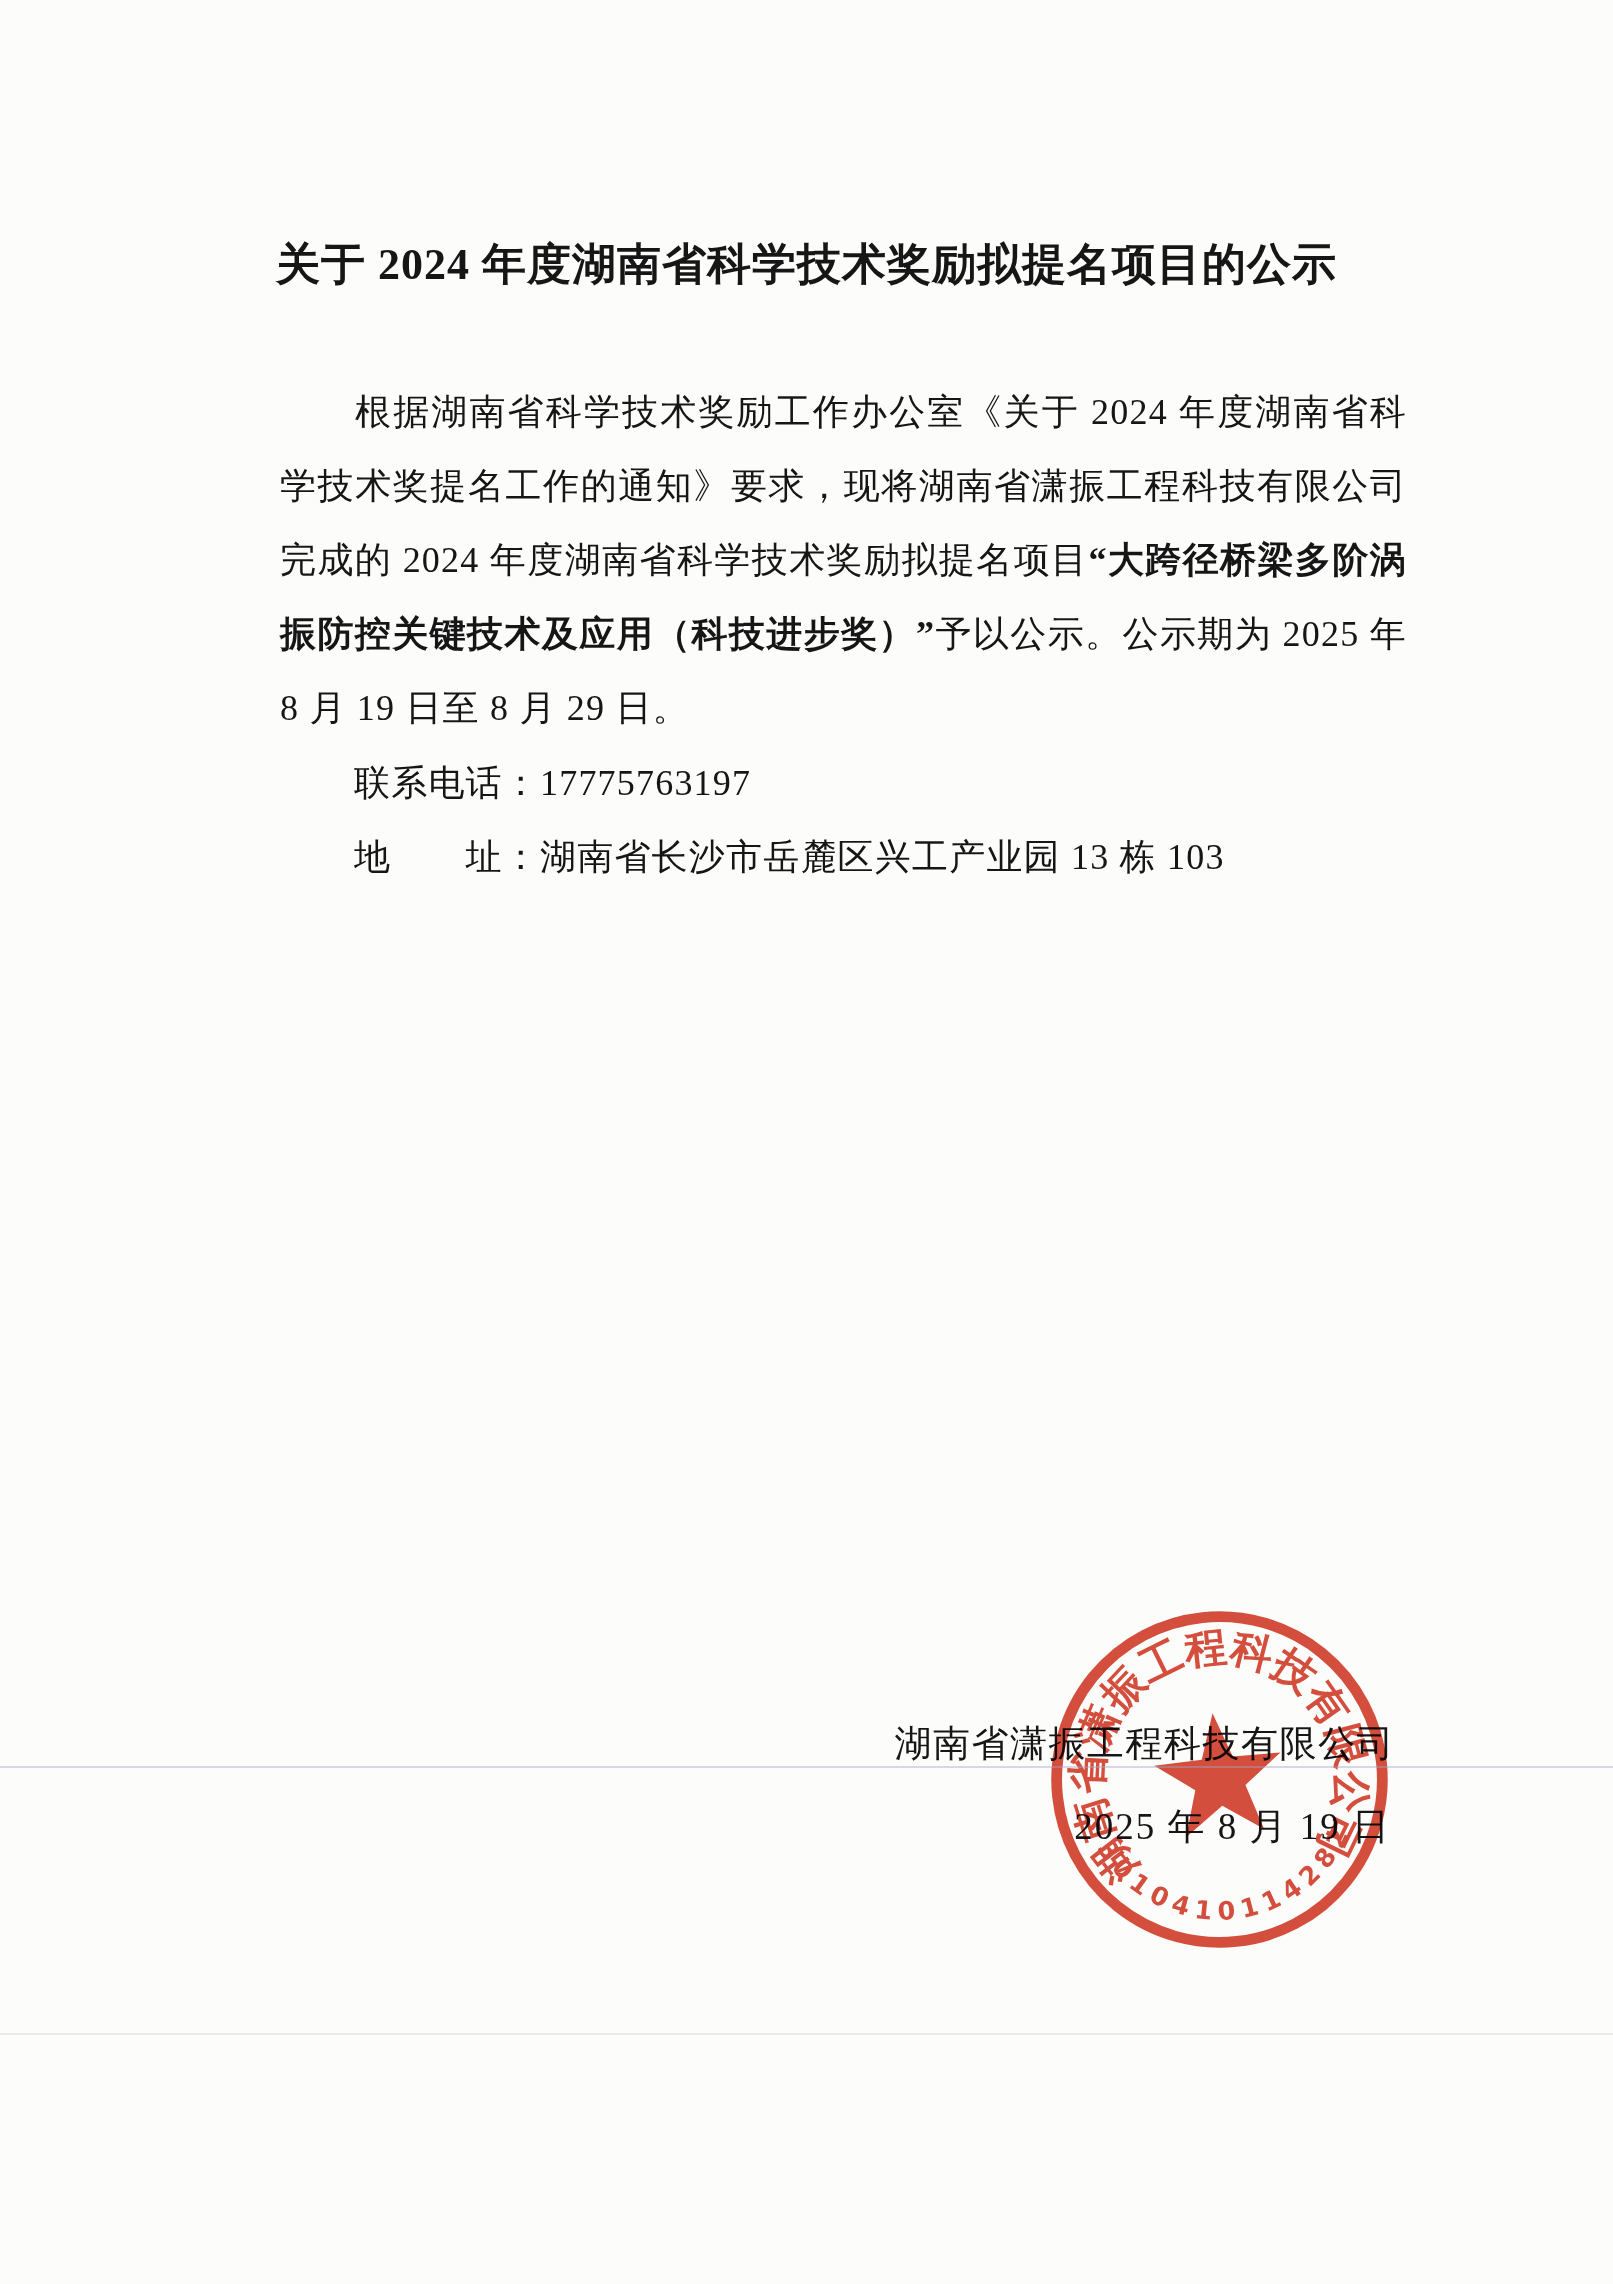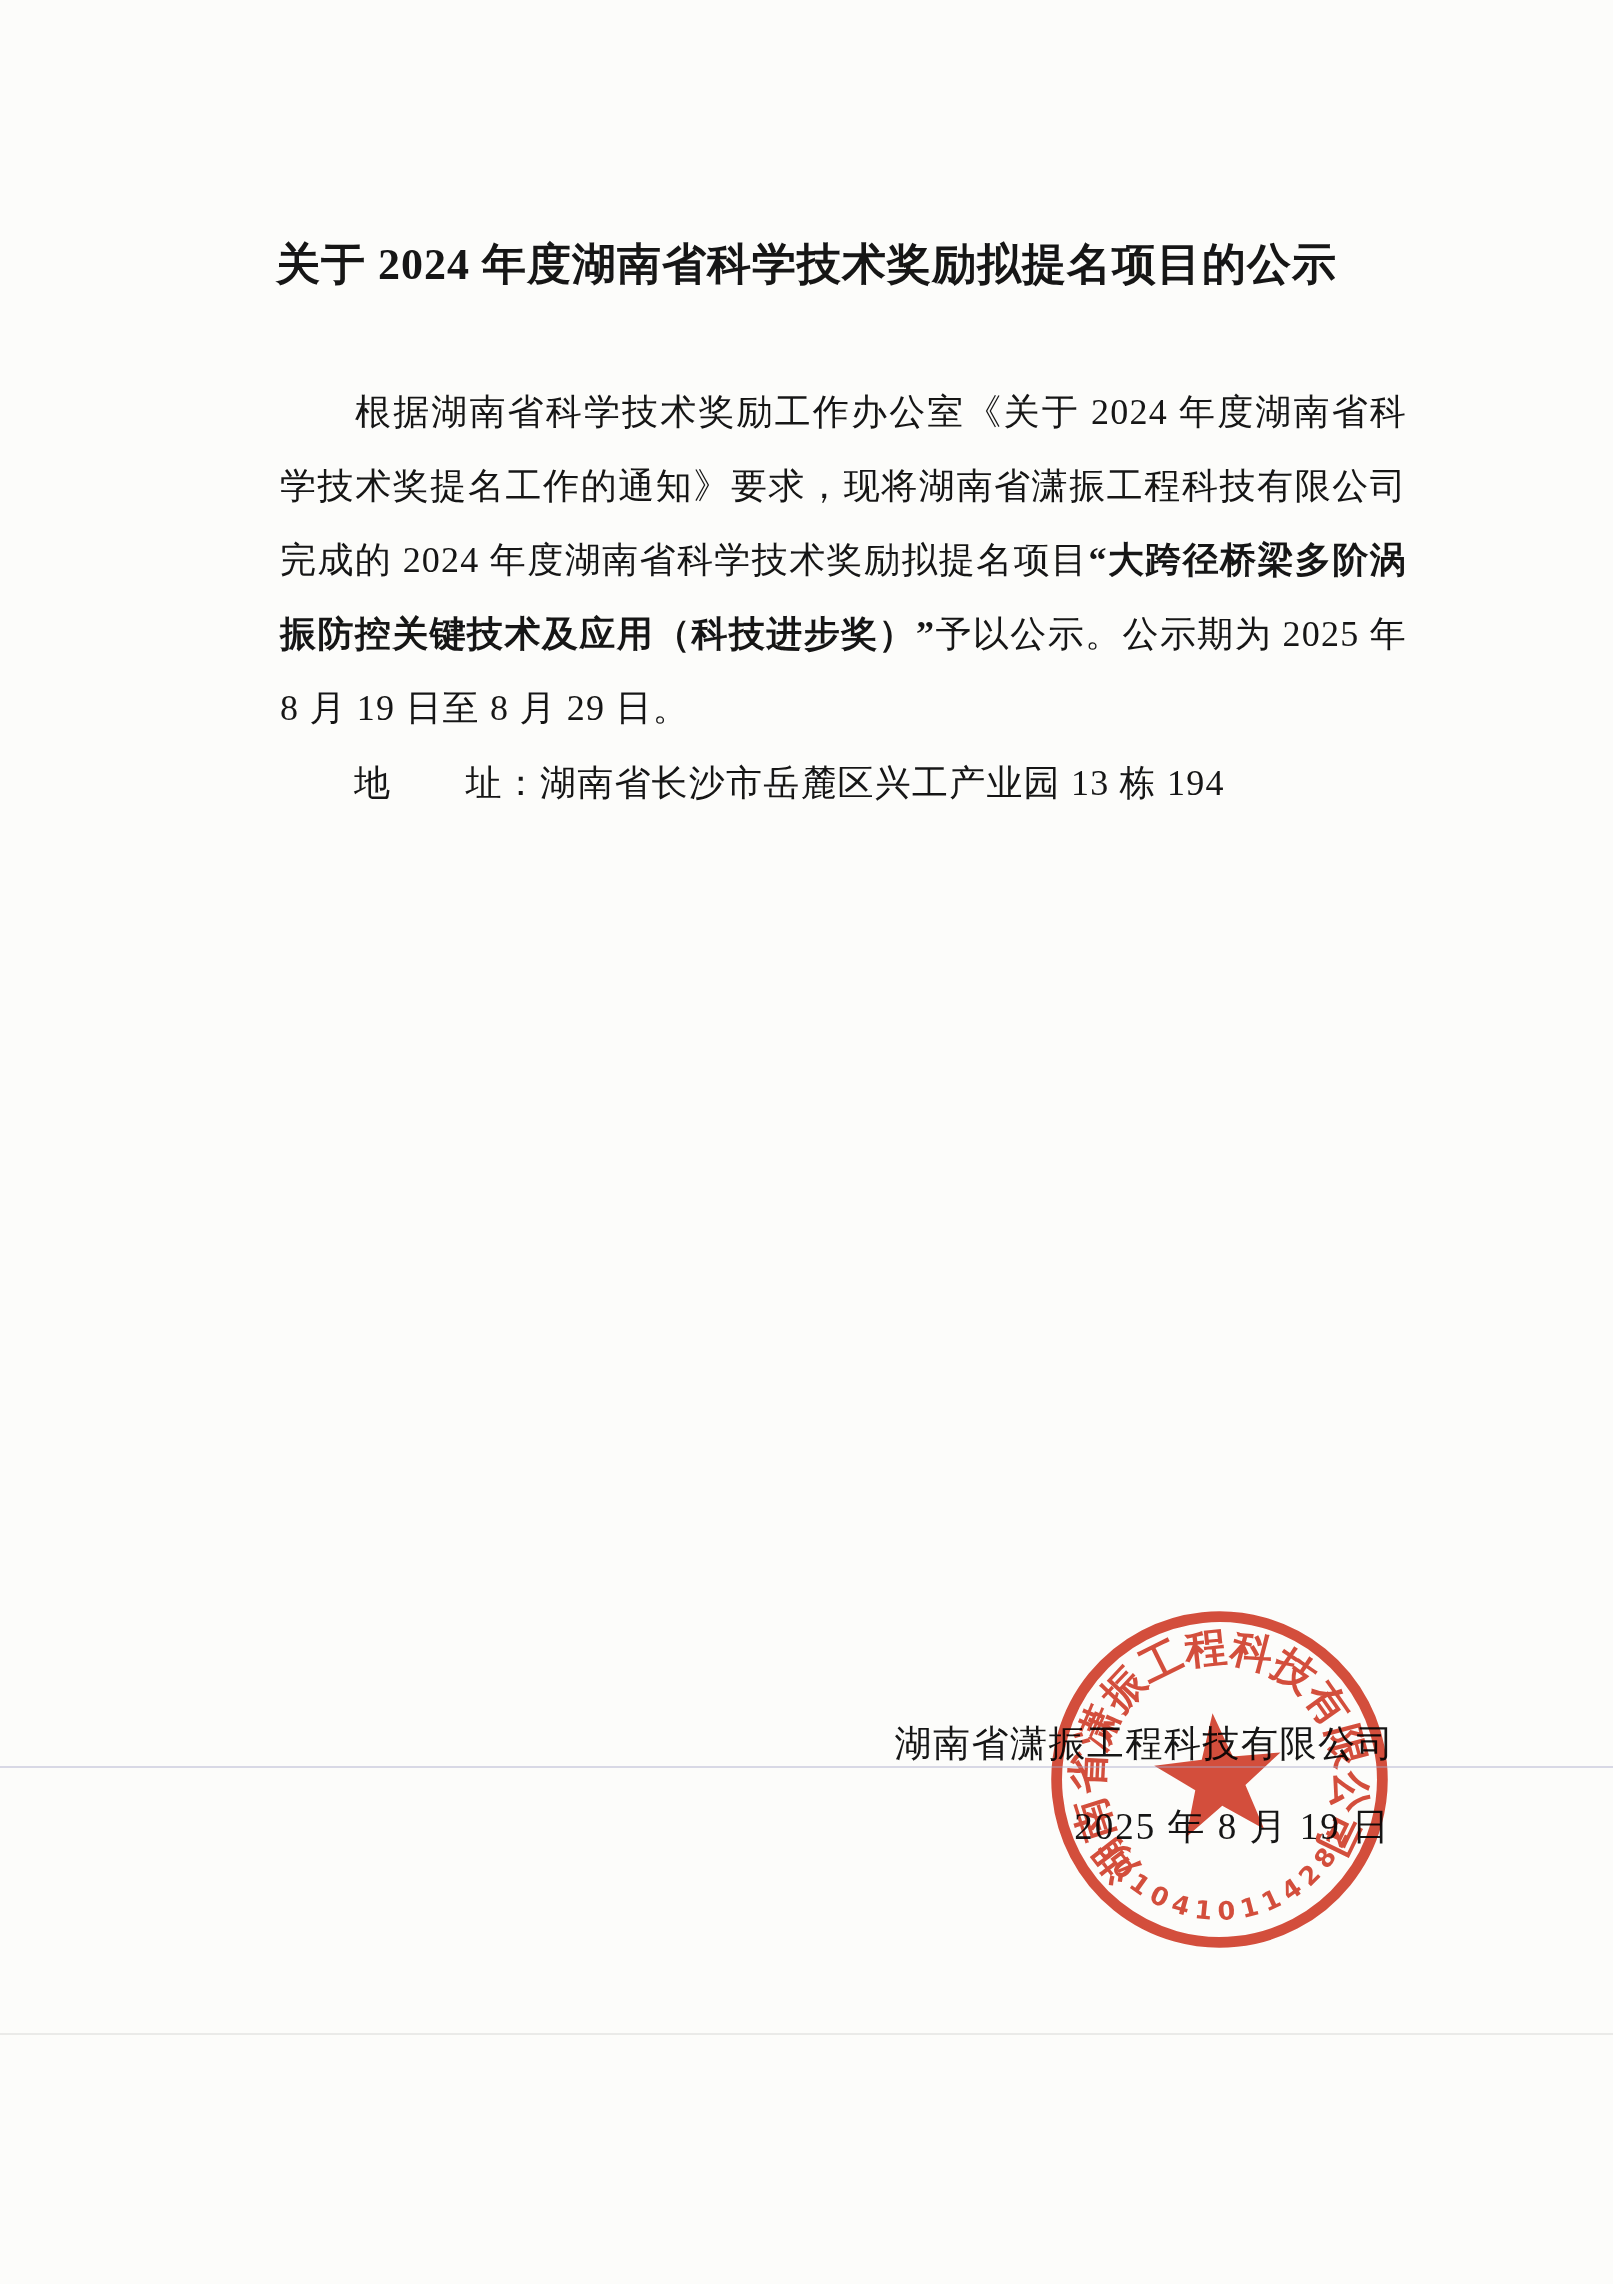--- a/index.html
+++ b/index.html
@@ -60,22 +60,23 @@
 
 <div class="page">
 
   <h1 class="title">关于 2024 年度湖南省科学技术奖励拟提名项目的公示</h1>
 
   <section class="body-text">
     <p><span>根据湖南省科学技术奖励工作办公室《关于 2024 年度湖南省科学技术奖提名工作的通知》要求，现将湖南省潇振工程科技有限公司完成的 2024 年度湖南省科学技术奖励拟提名项目</span><span class="bold-seg">“大跨径桥梁多阶涡振防控关键技术及应用（科技进步奖）”</span><span>予以公示。公示期为 2025 年 8 月 19 日至 8 月 29 日。</span></p>
 
 
 
+    <div class="contact-row"><span>联系电话：</span><span>17775763197</span></div>
 
-    <div class="contact-row"><span>地　　址：</span><span>湖南省长沙市岳麓区兴工产业园 13 栋 194</span></div>
+    <div class="contact-row"><span>地　　址：</span><span>湖南省长沙市岳麓区兴工产业园 13 栋 103</span></div>
   </section>
 
   <div class="sig-company">湖南省潇振工程科技有限公司</div>
   <div class="sig-date">2025 年 8 月 19 日</div>
 
   <svg class="stamp" viewBox="0 0 370 370" aria-hidden="true">
     <circle cx="185" cy="185" r="166" fill="none" stroke="#d23c28" stroke-width="11"></circle>
     <polygon points="185,117 200.9,163.2 249.7,164 210.7,193.3 225,240 185,212 145,240 159.3,193.3 120.3,164 169.1,163.2" fill="#d23c28"></polygon>
     <path id="sealArcTop" d="M 93.1 262.1 A 120 120 0 1 1 276.9 262.1" fill="none"></path>
     <path id="sealArcBottom" d="M 55.4 245.4 A 143 143 0 0 0 314.6 245.4" fill="none"></path>

